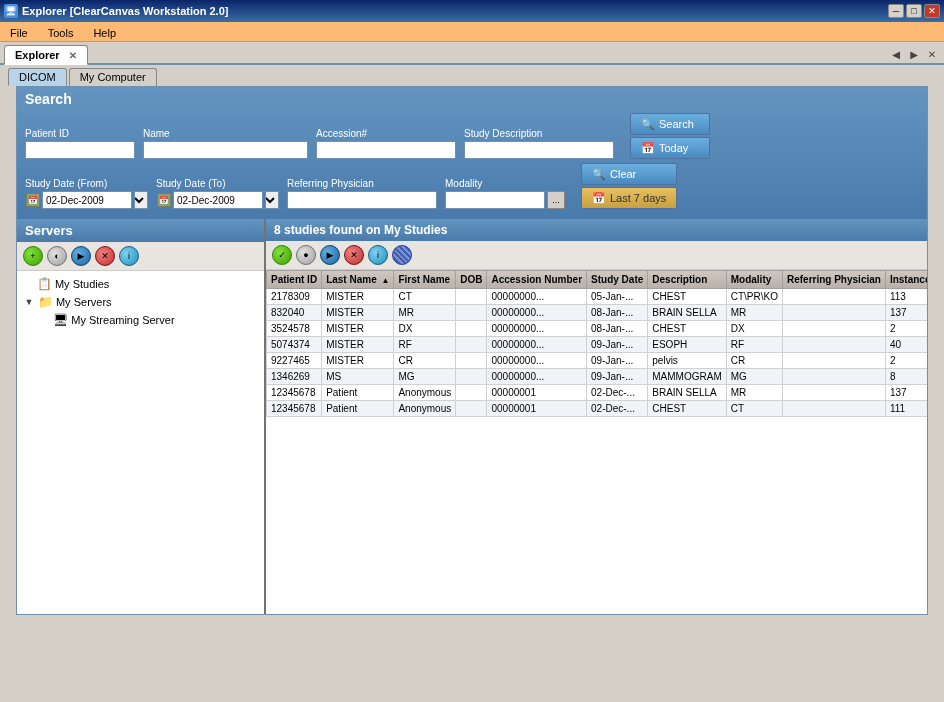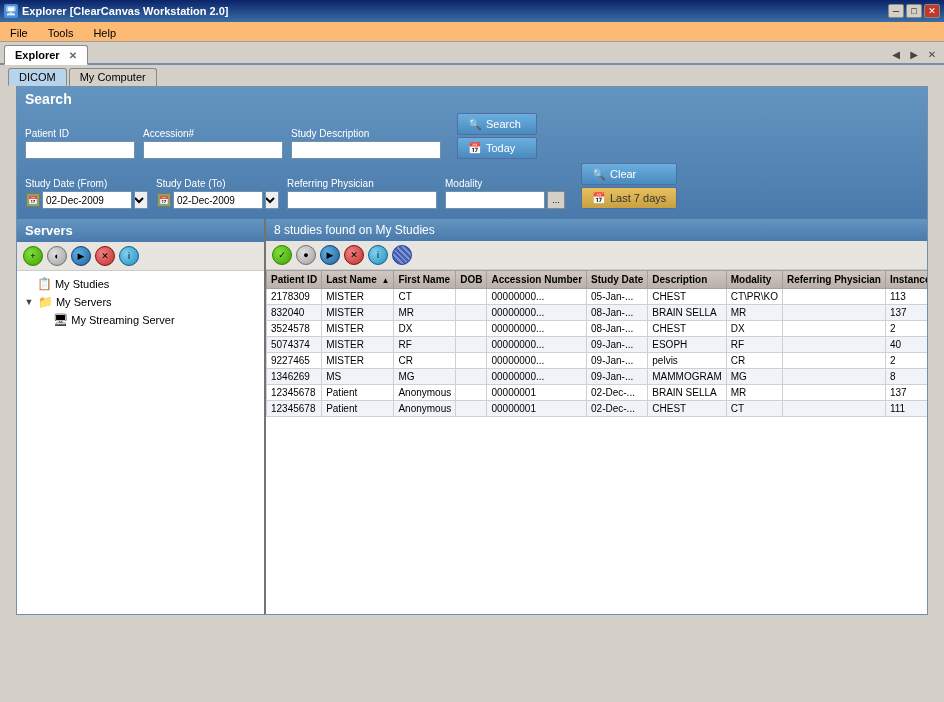--- a/index.html
+++ b/index.html
@@ -65,21 +65,21 @@
     .servers-toolbar { display: flex; gap: 4px; padding: 4px 6px; background: #e8e4e0; border-bottom: 1px solid #ccc; }
     .tool-btn { width: 20px; height: 20px; background: radial-gradient(circle, #e0e0e0, #b0b0b0); border: 1px solid #888; border-radius: 50%; display: flex; align-items: center; justify-content: center; cursor: pointer; font-size: 9px; }
     .servers-tree { flex: 1; padding: 4px; background: white; overflow-y: auto; }
     .tree-item { display: flex; align-items: center; gap: 3px; padding: 2px 0; cursor: pointer; }
     .tree-expand { width: 12px; text-align: center; font-size: 9px; color: #444; }
     .tree-icon { font-size: 12px; }
     .tree-label { font-size: 11px; }
 
     
     .results-panel { flex: 1; display: flex; flex-direction: column; overflow: hidden; }
-    .results-title { background: linear-gradient(to bottom, #6495c0, #4a7aab); color: white; font-size: 12px; font-weight: normal; padding: 4px 8px; }
+    .results-title { background: linear-gradient(to bottom, #6495c0, #4a7aab); color: white; font-size: 12px; font-weight: bold; padding: 4px 8px; }
     .results-toolbar { display: flex; gap: 4px; padding: 4px 6px; background: #e8e4e0; border-bottom: 1px solid #ccc; }
     .results-table-container { flex: 1; overflow: auto; background: white; }
     table { border-collapse: collapse; width: 100%; min-width: 650px; }
     thead tr { background: linear-gradient(to bottom, #d0c8c0, #b8b0a8); }
     thead th { padding: 3px 4px; border: 1px solid #a0a0a0; text-align: left; font-size: 10px; font-weight: bold; white-space: nowrap; }
     tbody tr:nth-child(even) { background: #f0f4f8; }
     tbody tr:nth-child(odd) { background: white; }
     tbody td { padding: 2px 4px; border: 1px solid #d0d0d0; font-size: 10px; white-space: nowrap; }
     .sort-arrow { font-size: 8px; margin-left: 2px; }
 
@@ -135,20 +135,24 @@
 
 <div class="main-content">
 
   <div class="search-panel">
     <div class="search-title">Search</div>
 
     <div class="search-row">
       <div class="search-field search-field-wide">
         <label>Patient ID</label>
         <input type="text" style="width: 110px;">
+      </div>
+      <div class="search-field search-field-medium">
+        <label>Name</label>
+        <input type="text" style="width: 165px;">
       </div>
       <div class="search-field search-field-medium">
         <label>Accession#</label>
         <input type="text" style="width: 140px;">
       </div>
       <div class="search-field">
         <label>Study Description</label>
         <input type="text" style="width: 150px;">
       </div>
       <div class="search-buttons">

